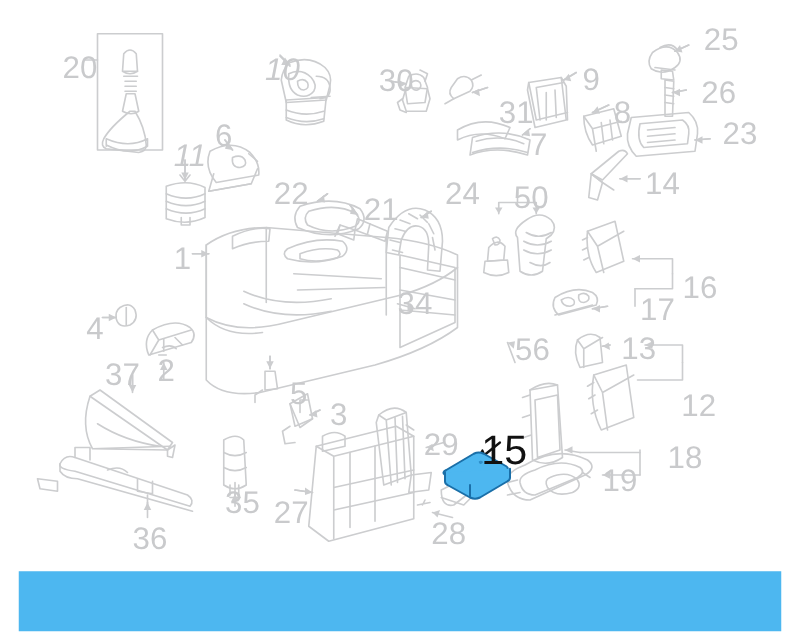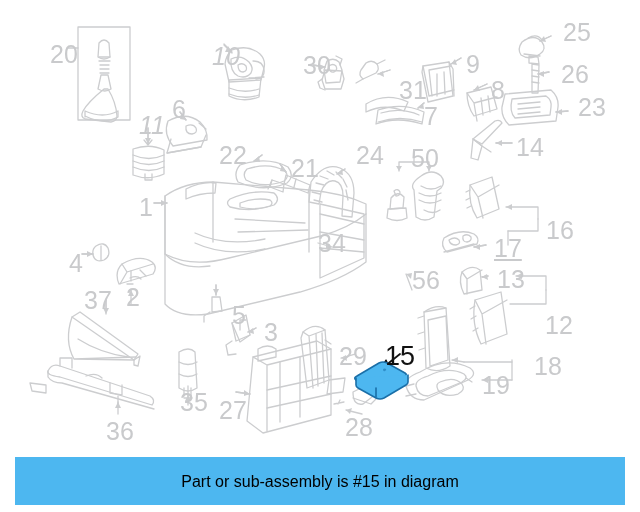--- a/index.html
+++ b/index.html
@@ -18,21 +18,21 @@
     position:absolute;
     color:#c9cacc;
     font-size:25px;
     line-height:1;
     font-family:"Liberation Sans", sans-serif;
     white-space:nowrap;
     user-select:none;
   }
   .callout.highlight{
     color:#111111;
-    font-size:27px;
+    font-size:33px;
   }
   #footer-banner{
     position:absolute;
     left:15px;top:457px;
     width:610px;height:48px;
     background:#4db7f0;
     display:flex;
     flex-direction:column;
     align-items:center;
     justify-content:center;
@@ -348,37 +348,36 @@
       <div class="callout" style="left: 172px; top: 97px;">6</div>
       <div class="callout" style="left: 424px; top: 104px;">7</div>
       <div class="callout" style="left: 139px; top: 113px; font-style: italic;">11</div>
       <div class="callout" style="left: 516px; top: 135px;">14</div>
       <div class="callout" style="left: 219px; top: 143px;">22</div>
       <div class="callout" style="left: 291px; top: 156px;">21</div>
       <div class="callout" style="left: 356px; top: 143px;">24</div>
       <div class="callout" style="left: 411px; top: 146px;">50</div>
       <div class="callout" style="left: 139px; top: 195px;">1</div>
       <div class="callout" style="left: 546px; top: 218px;">16</div>
-      <div class="callout" style="left: 494px; top: 236px; text-decoration: underline;">17</div>
+      <div class="callout" style="left: 512px; top: 236px;">17</div>
       <div class="callout" style="left: 318px; top: 231px;">34</div>
       <div class="callout" style="left: 412px; top: 268px;">56</div>
       <div class="callout" style="left: 497px; top: 267px;">13</div>
       <div class="callout" style="left: 545px; top: 280px; margin-top: 33px;">12</div>
       <div class="callout" style="left: 69px; top: 251px;">4</div>
       <div class="callout" style="left: 126px; top: 285px;">2</div>
       <div class="callout" style="left: 84px; top: 288px;">37</div>
       <div class="callout" style="left: 232px; top: 303px;">5</div>
       <div class="callout" style="left: 264px; top: 320px;">3</div>
       <div class="callout" style="left: 339px; top: 344px;">29</div>
       <div class="callout highlight" style="left: 385px; top: 343px;">15</div>
       <div class="callout" style="left: 534px; top: 354px;">18</div>
       <div class="callout" style="left: 482px; top: 373px;">19</div>
       <div class="callout" style="left: 180px; top: 390px;">35</div>
       <div class="callout" style="left: 219px; top: 398px;">27</div>
       <div class="callout" style="left: 345px; top: 415px;">28</div>
       <div class="callout" style="left: 106px; top: 419px;">36</div>
     </div>
 
   <div id="footer-banner">
-    <div class="bline">Part or sub-assembly is #15 in diagram</div>
   </div>
 
 </div>
 
 </body></html>

